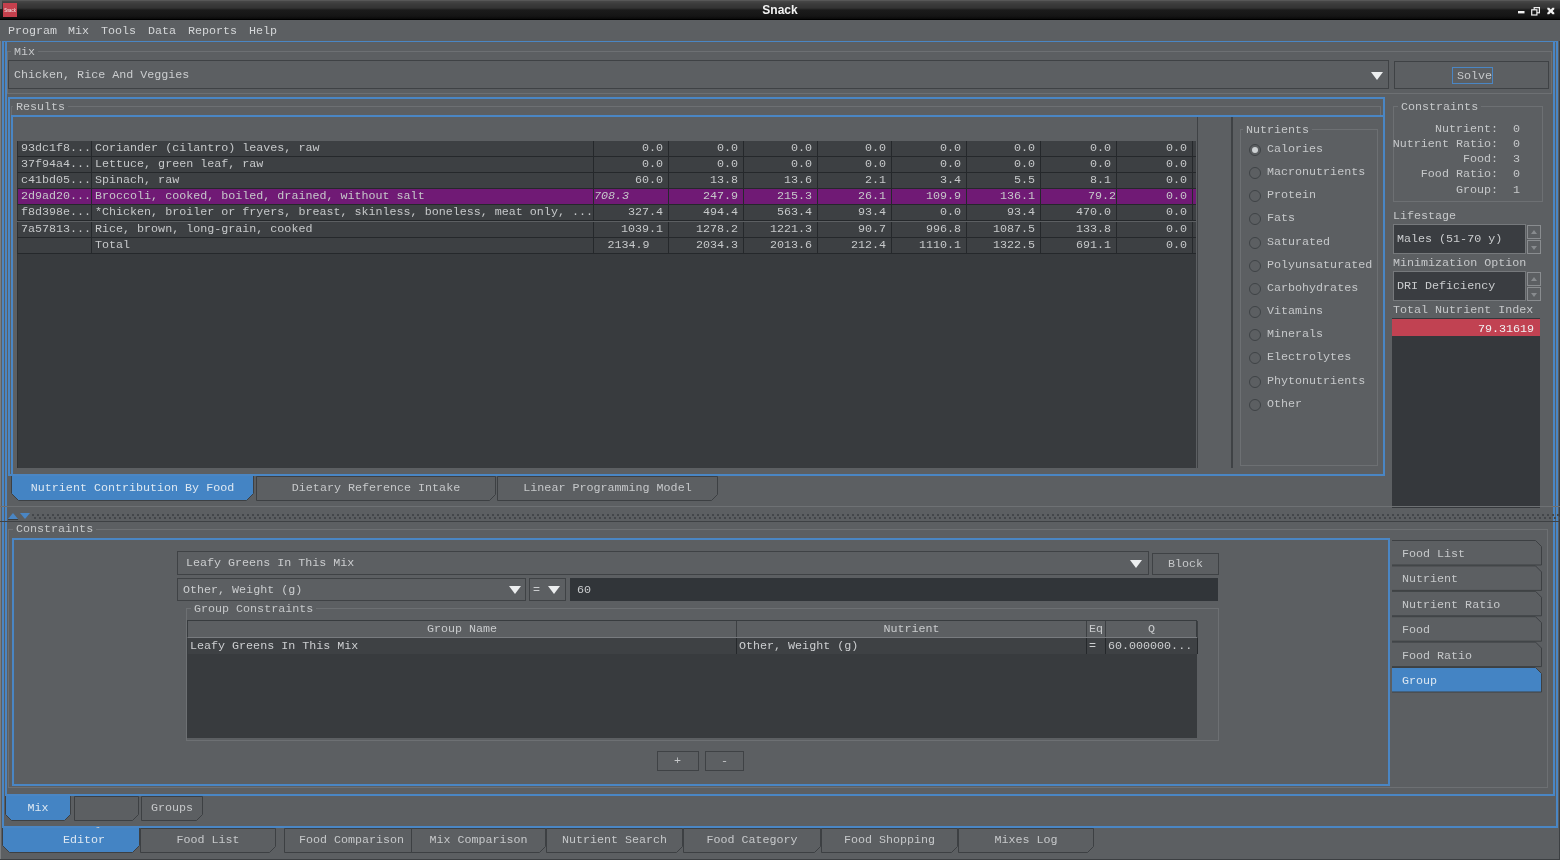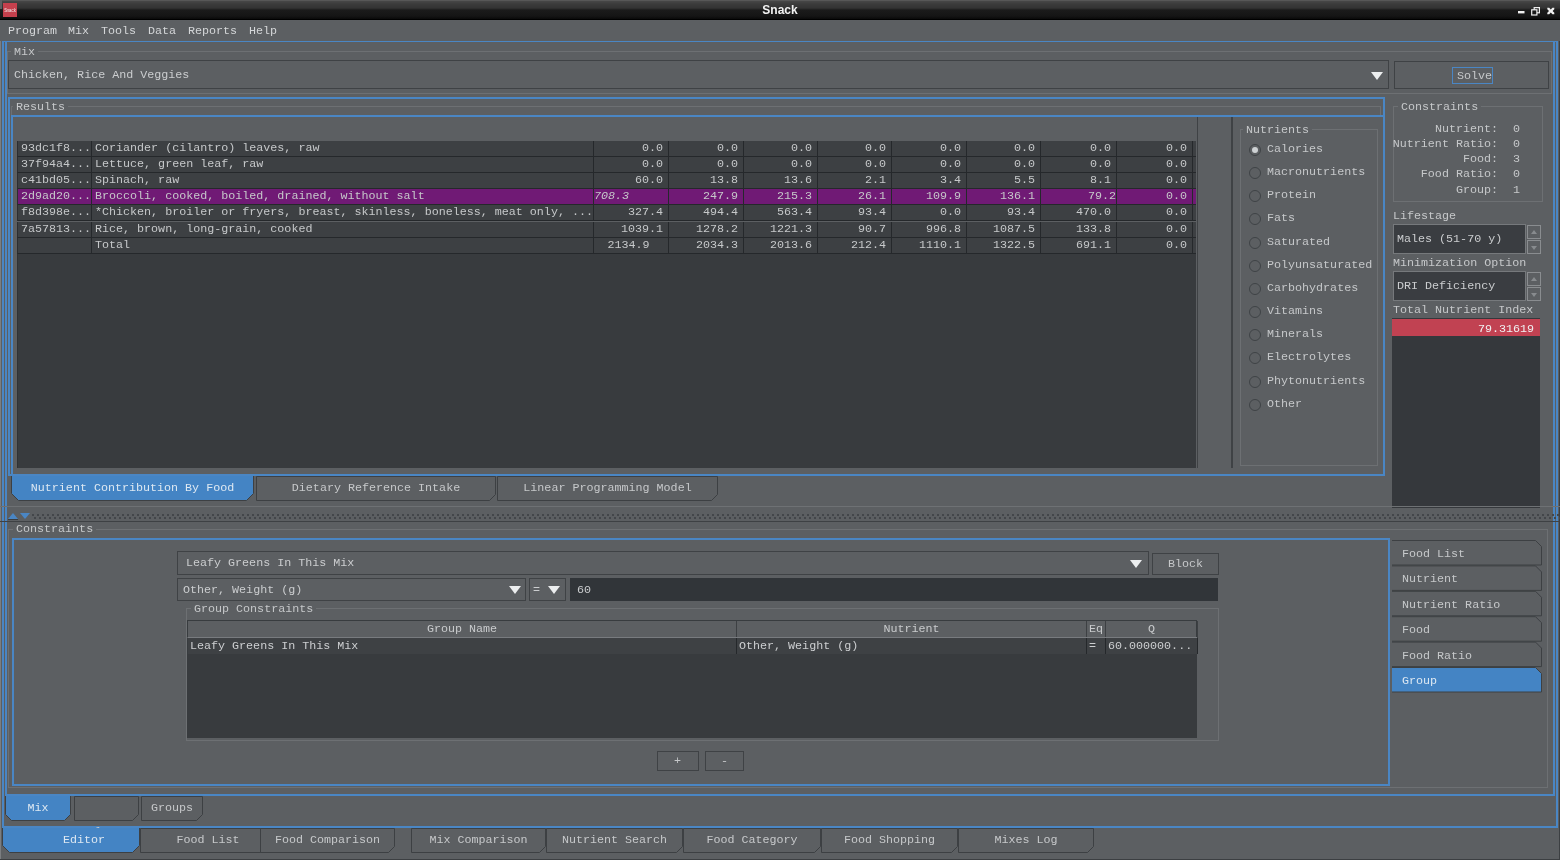--- a/index.html
+++ b/index.html
@@ -349,21 +349,21 @@
         <path d="M 0.5 0 L 0.5 17.5 L 7.5 24.5 L 130.5 24.5 L 137.5 17.5 L 137.5 0" fill="#4484c4" stroke="#3d4043" stroke-width="1"></path>
       </svg>
       <div style="position: absolute; left: 0px; top: 0px; width: 138px; height: 25px; line-height: 25px; text-align: center; color: rgb(221, 232, 242); margin-left: 13px;">Editor</div>
     </div>
     <div style="position: absolute; left: 140px; top: 828px; width: 136px; height: 25px;">
       <svg width="136" height="25" style="display:block">
         <path d="M 0.5 0.5 L 135.5 0.5 L 135.5 18.5 L 129.5 24.5 L 0.5 24.5 Z" fill="#5c5f62" stroke="#3d4043" stroke-width="1"></path>
       </svg>
       <div style="position: absolute; left: 0px; top: 0px; width: 136px; height: 25px; line-height: 25px; text-align: center; color: rgb(198, 200, 202);">Food List</div>
     </div>
-    <div style="position: absolute; left: 260px; top: 828px; width: 135px; height: 31px;">
+    <div style="position: absolute; left: 284px; top: 828px; width: 135px; height: 31px;">
       <svg width="135" height="25" style="display:block">
         <path d="M 0.5 0.5 L 134.5 0.5 L 134.5 18.5 L 128.5 24.5 L 0.5 24.5 Z" fill="#5c5f62" stroke="#3d4043" stroke-width="1"></path>
       </svg>
       <div style="position: absolute; left: 0px; top: 0px; width: 135px; height: 25px; line-height: 25px; text-align: center; color: rgb(198, 200, 202);">Food Comparison</div>
     </div>
     <div style="position: absolute; left: 411px; top: 828px; width: 135px; height: 25px;">
       <svg width="135" height="25" style="display:block">
         <path d="M 0.5 0.5 L 134.5 0.5 L 134.5 18.5 L 128.5 24.5 L 0.5 24.5 Z" fill="#5c5f62" stroke="#3d4043" stroke-width="1"></path>
       </svg>
       <div style="position: absolute; left: 0px; top: 0px; width: 135px; height: 25px; line-height: 25px; text-align: center; color: rgb(198, 200, 202);">Mix Comparison</div>

